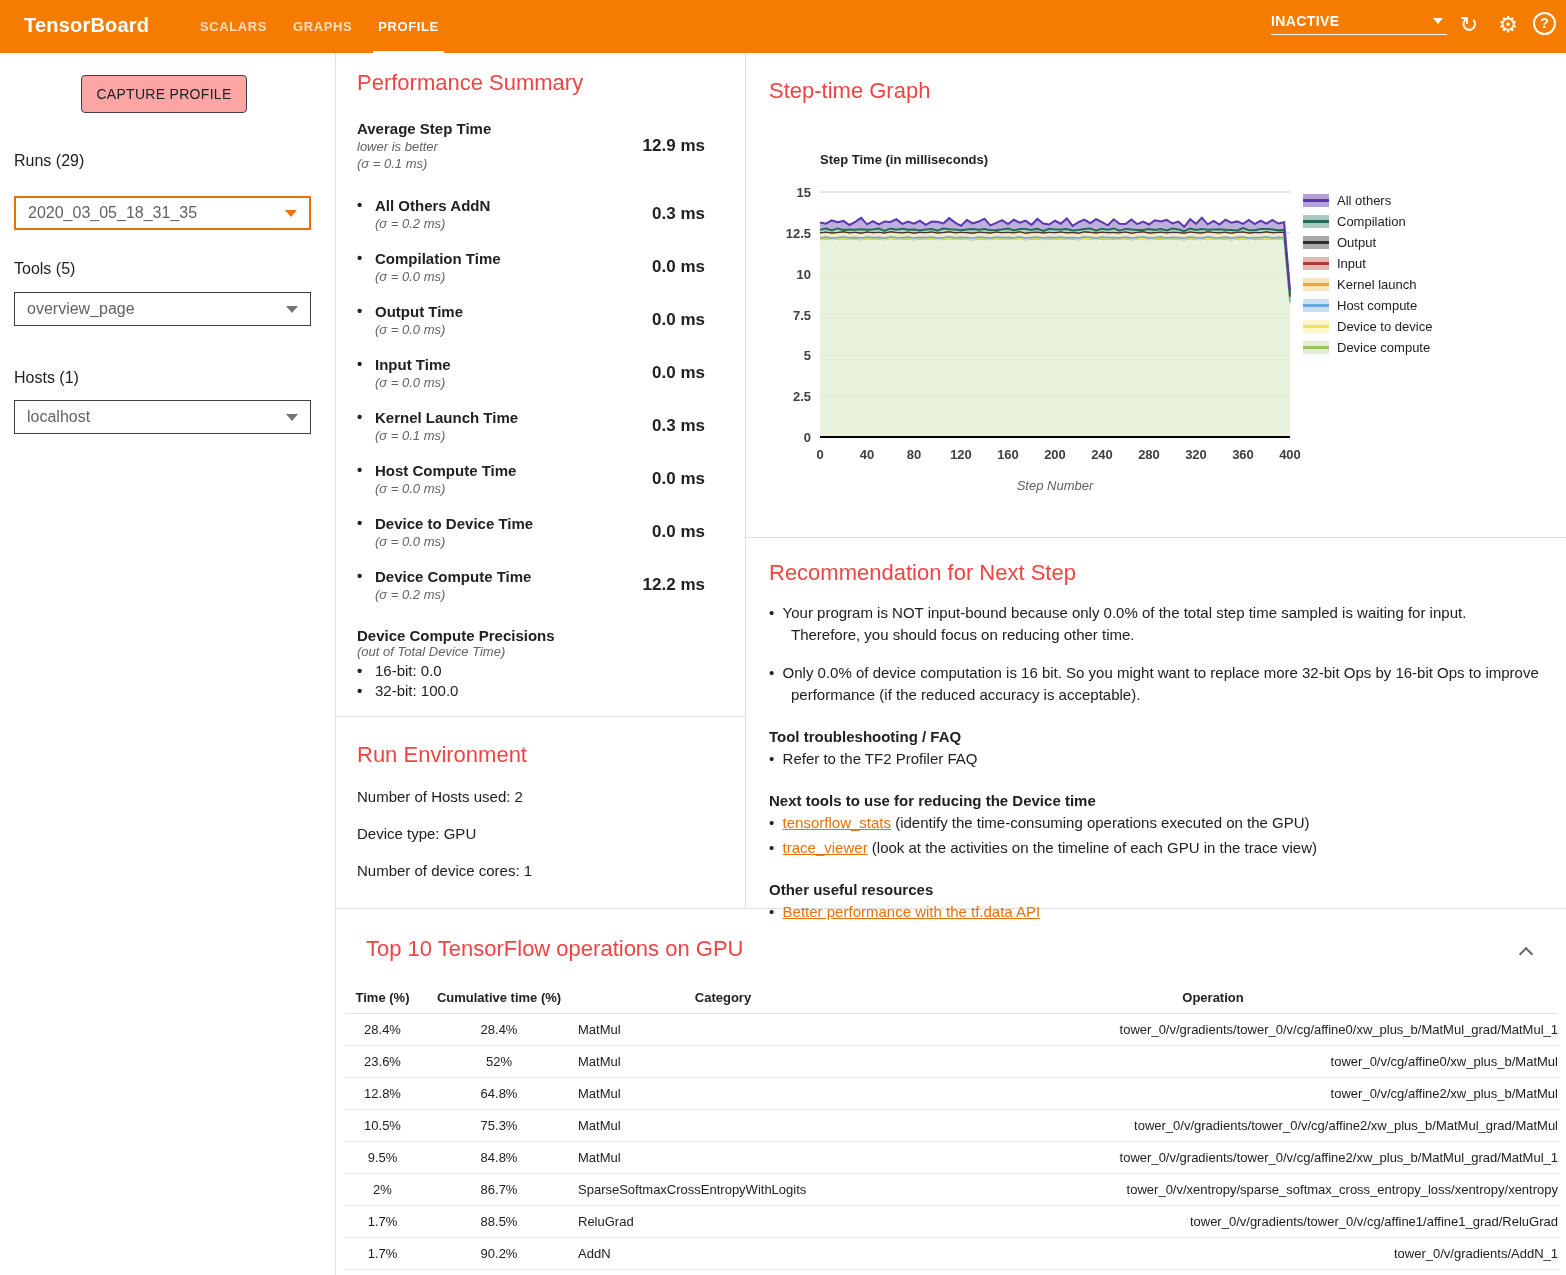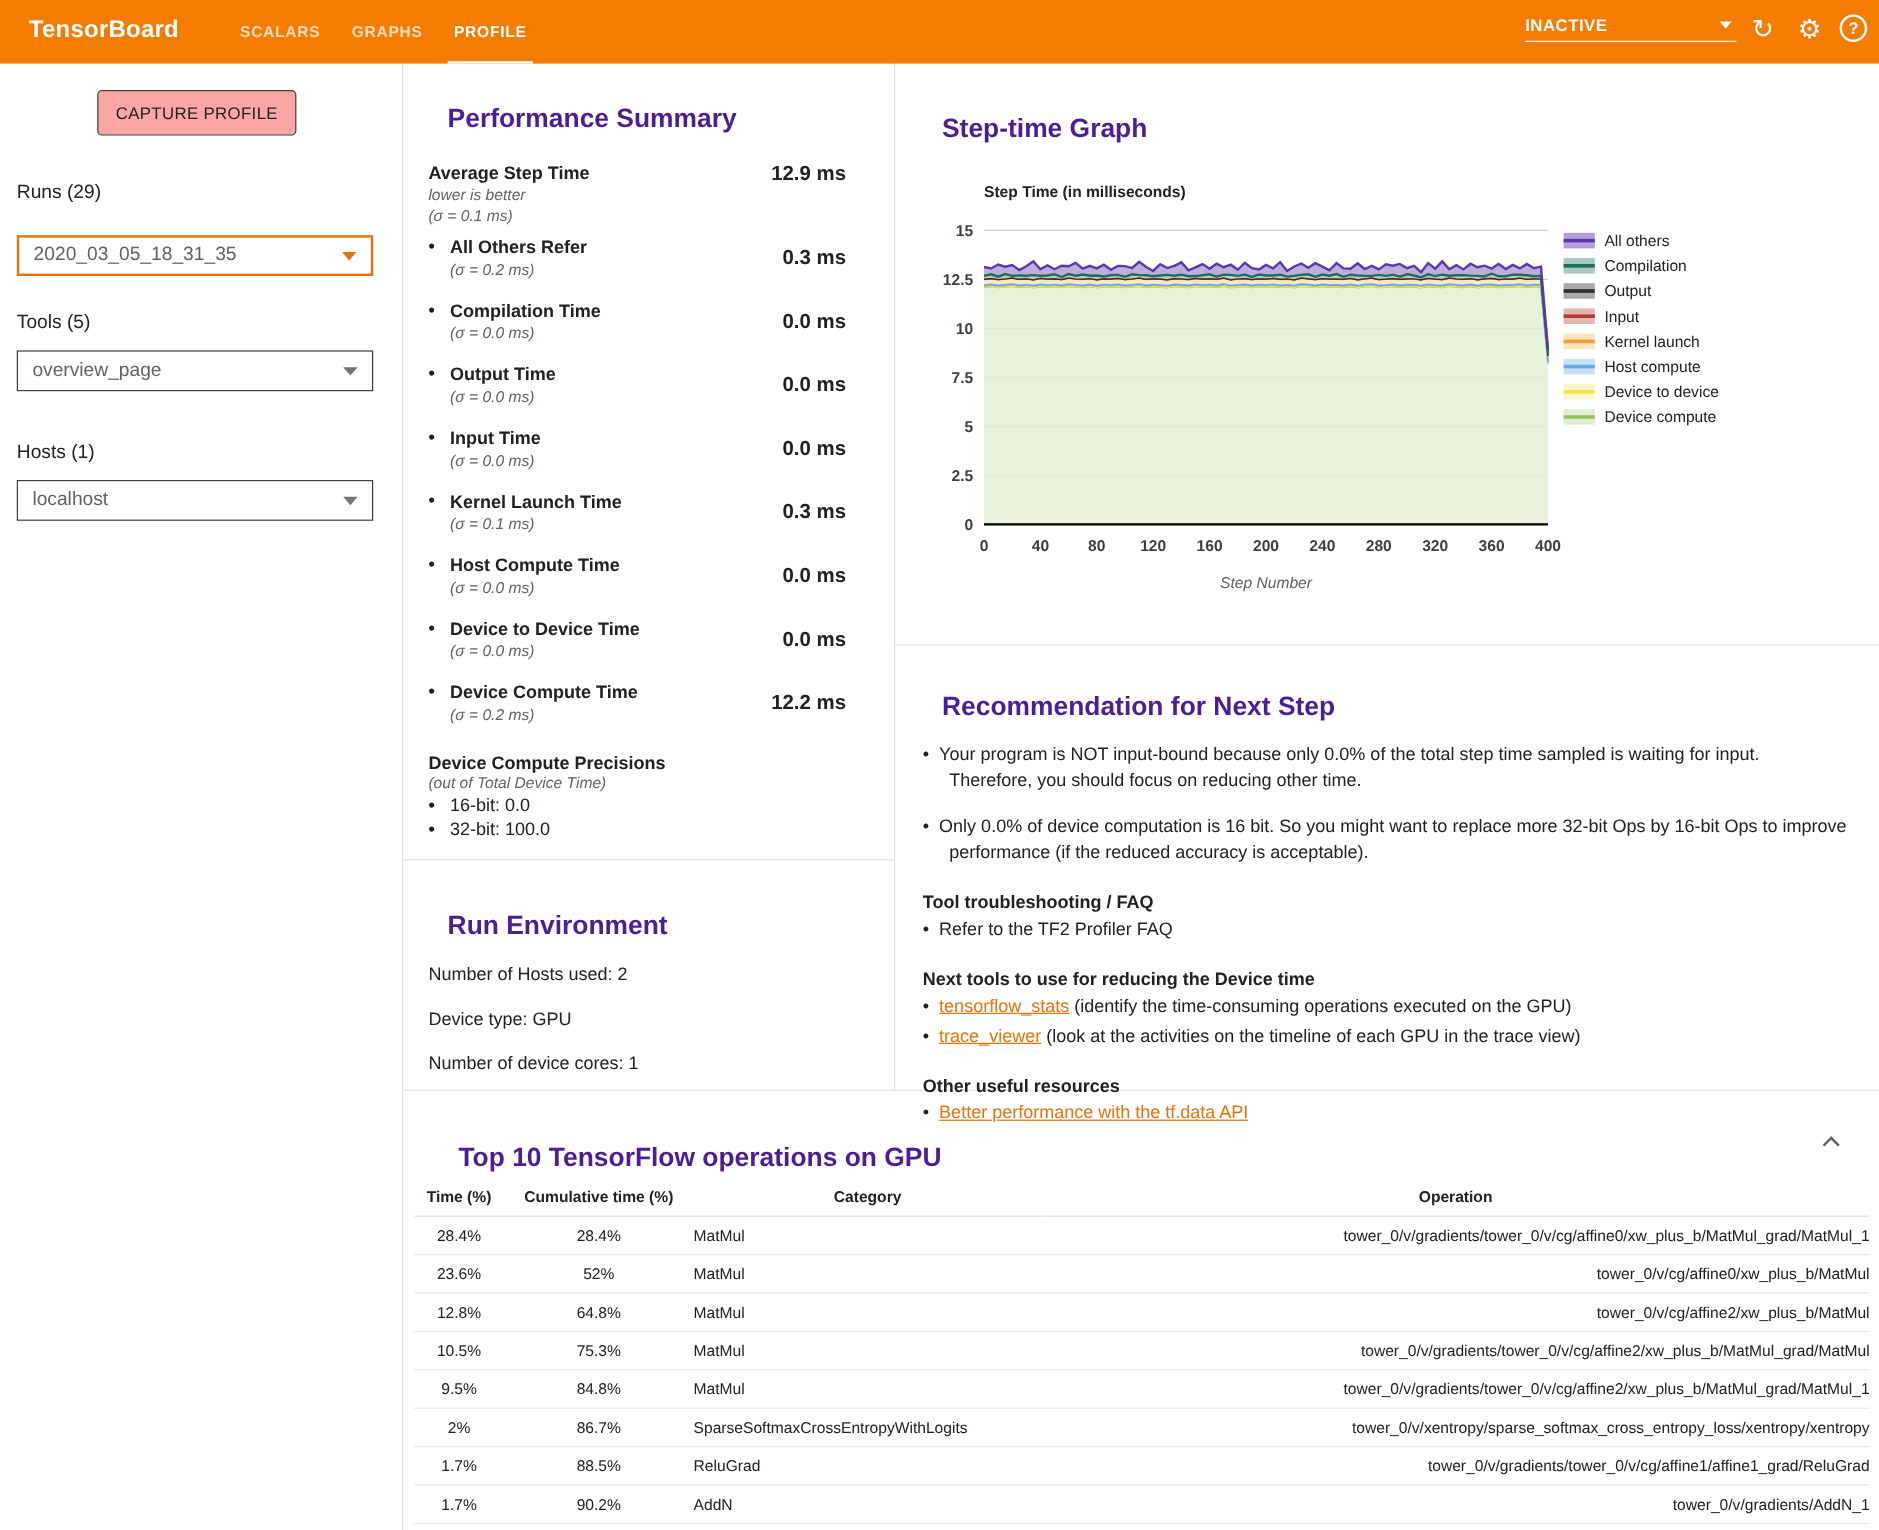--- a/index.html
+++ b/index.html
@@ -28,24 +28,24 @@
        border:1px solid #3c4043;border-radius:4px;font-size:14px;letter-spacing:.3px;color:#202124;
        display:flex;align-items:center;justify-content:center;cursor:pointer;}
   .side-label{position:absolute;left:14px;font-size:16px;color:#202124;}
   .side-select{position:absolute;left:14px;width:297px;height:34px;background:#fff;font-size:16px;color:#5f6368;
        display:flex;align-items:center;justify-content:space-between;padding:0 12px;box-sizing:border-box;cursor:pointer;}
   .sel-runs{border:2px solid #e8710a;}
   .sel-plain{border:1px solid #3c4043;}
   .caret-o{width:0;height:0;border-left:6px solid transparent;border-right:6px solid transparent;border-top:7px solid #e8710a;}
   .caret-g{width:0;height:0;border-left:6px solid transparent;border-right:6px solid transparent;border-top:7px solid #757575;}
   
-  .sec-title{font-size:22px;font-weight:700;color:#4c1d95;margin:16px;}
+  .sec-title{font-size:22px;font-weight:400;color:#ef4444;margin:0;}
   
   .perf-card{position:absolute;left:357px;top:70px;width:348px;}
-  .avg-row{display:flex;justify-content:space-between;margin-top:23px;margin-bottom:9px;}
+  .avg-row{display:flex;justify-content:space-between;align-items:center;margin-top:23px;margin-bottom:24px;}
   .metric-label{font-size:15px;font-weight:700;color:#202124;line-height:19px;}
   .metric-sub{font-size:13px;font-style:italic;color:#5f6368;line-height:17px;}
   .metric-value{font-size:17px;font-weight:700;color:#202124;white-space:nowrap;}
   .perf-item{display:flex;justify-content:space-between;align-items:center;margin-bottom:17px;}
   .perf-item .lbl{display:flex;}
   .bullet{width:18px;font-size:15px;color:#202124;font-weight:700;}
   .prec-title{font-size:15px;font-weight:700;margin-top:24px;}
   .prec-sub{font-size:13px;font-style:italic;color:#5f6368;margin-bottom:2px;}
   .prec-item{display:flex;font-size:15px;line-height:20px;}
   
@@ -132,21 +132,21 @@
       <div class="metric-sub">lower is better</div>
       <div class="metric-sub">(σ = 0.1 ms)</div>
     </div>
     <div class="metric-value">12.9 ms</div>
   </div>
   <div id="perf-items">
       <div class="perf-item">
         <div class="lbl">
           <span class="bullet">•</span>
           <div>
-            <div class="metric-label">All Others Refer</div>
+            <div class="metric-label">All Others AddN</div>
             <div class="metric-sub">(σ = 0.2 ms)</div>
           </div>
         </div>
         <div class="metric-value">0.3 ms</div>
       </div>
       <div class="perf-item">
         <div class="lbl">
           <span class="bullet">•</span>
           <div>
             <div class="metric-label">Compilation Time</div>

